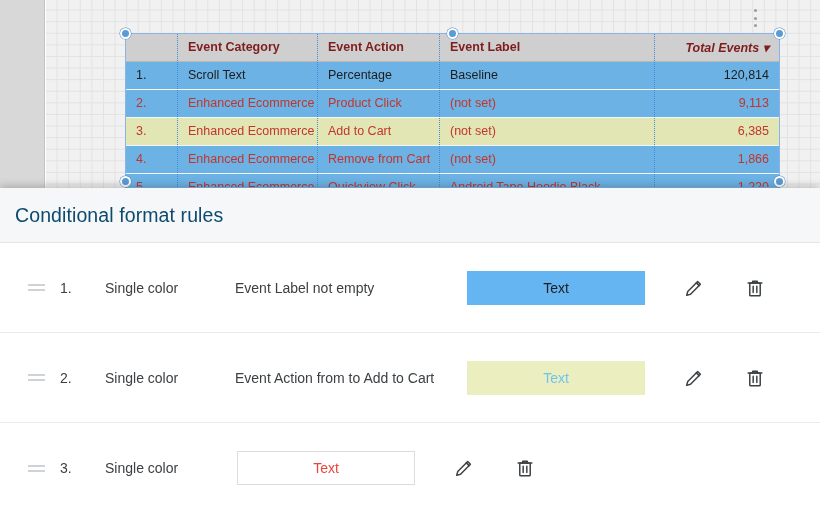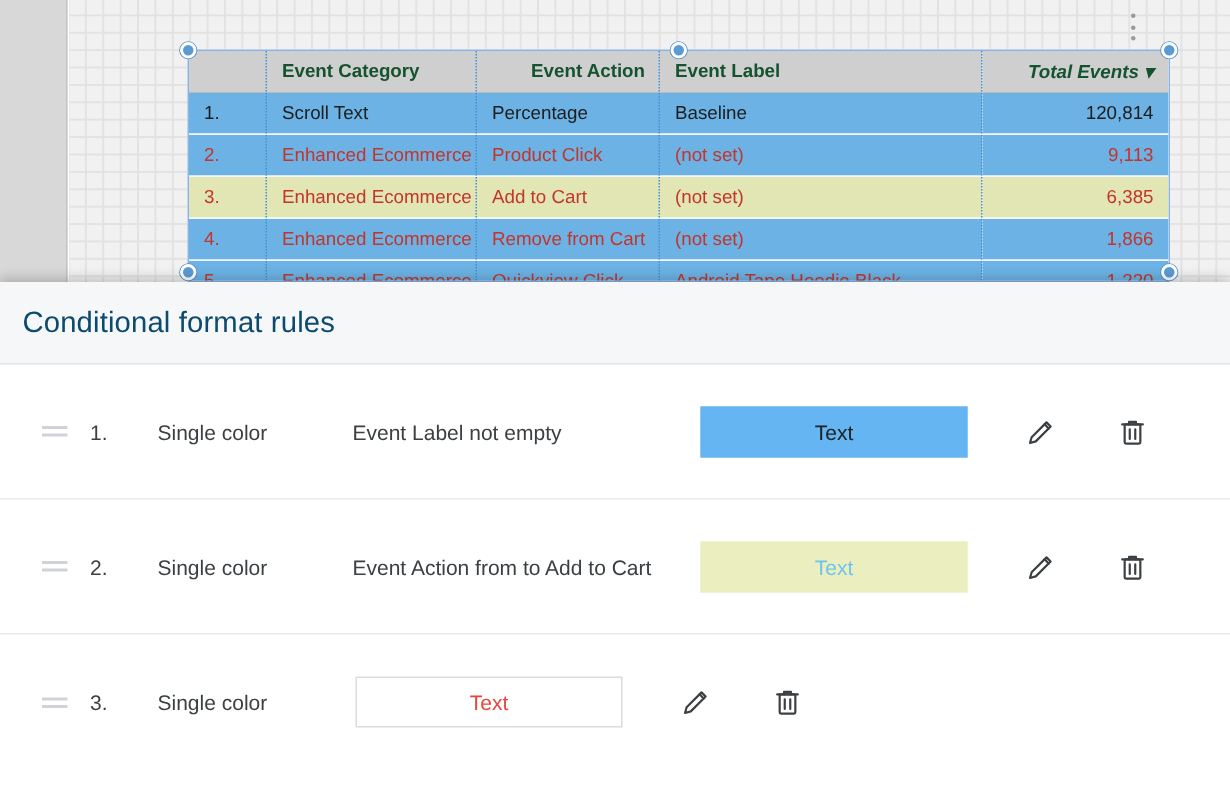--- a/index.html
+++ b/index.html
@@ -46,29 +46,29 @@
     font-size: 12.5px;
     padding: 0 10px;
     height: 28px;
     vertical-align: middle;
     white-space: nowrap;
     overflow: hidden;
     text-overflow: clip;
   }
   .tbl thead th {
     background: #cfcfcf;
-    color: #14532d;
+    color: #7f1d1d;
     font-weight: bold;
     text-align: left;
     border-bottom: 1px solid #b9b9b9;
     height: 27px;
   }
   .tbl thead th.num-col { width: 52px; }
   .tbl thead th.c1 { width: 140px; }
-  .tbl thead th.c2 { width: 122px; text-align: right; }
+  .tbl thead th.c2 { width: 122px; }
   .tbl thead th.c3 { width: 215px; }
   .tbl thead th.c4 { text-align: right; font-style: italic; }
   .tbl tbody td { border-bottom: 1px solid #f3f6f8; }
   .tbl td.num-col { text-align: left; }
   .tbl td.val-col { text-align: right; }
 
   tr.row-blue td { background: #6cb2e4; }
   tr.row-olive td { background: #e2e6b4; }
   td.txt-dark { color: #1d1d1d; }
   td.txt-red { color: #c3352b; }

